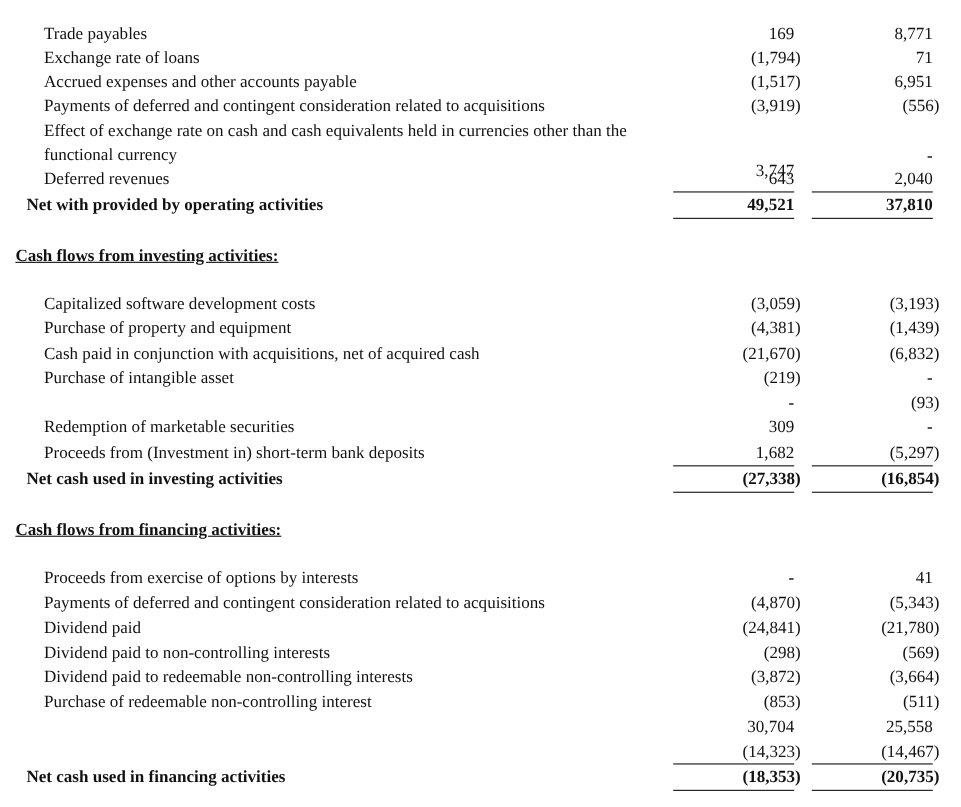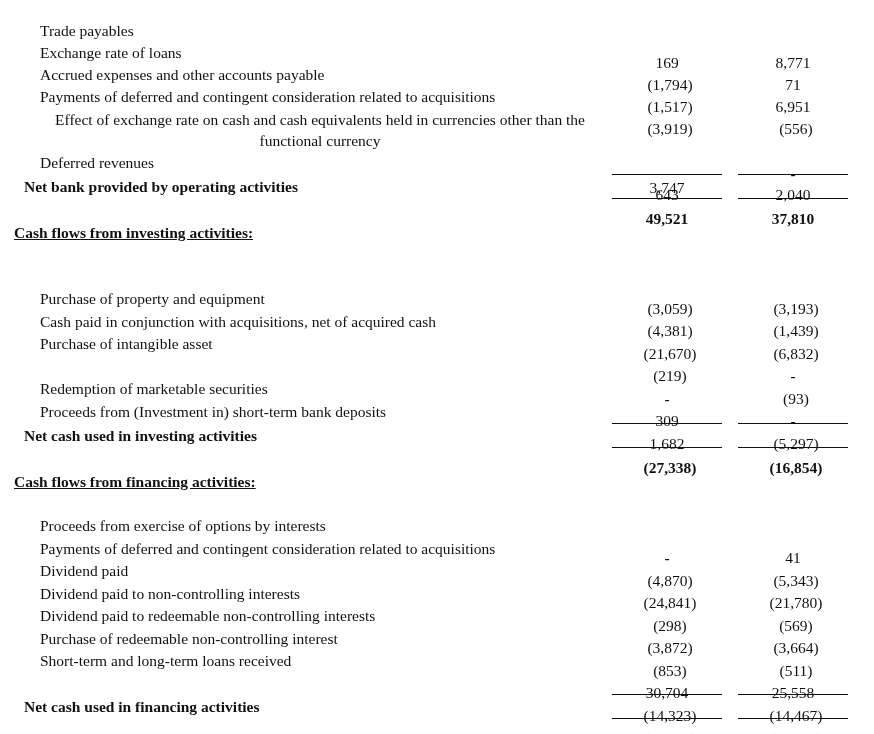--- a/index.html
+++ b/index.html
@@ -29,37 +29,35 @@
     white-space: nowrap;
   }
   .label.total {
     left: 24px;
     font-weight: bold;
   }
   .label.two-line {
     line-height: 21px;
     white-space: normal;
     width: 560px;
-    text-align: center;
   }
   .section-heading {
     position: absolute;
     left: 14px;
     font-size: 15.5px;
     font-weight: bold;
     text-decoration: underline;
     white-space: nowrap;
   }
   .val {
     position: absolute;
     top: 0;
     height: 22px;
-    text-align: center;
+    text-align: right;
     white-space: nowrap;
-    margin-top: 32px;
   }
   .c1 { left: 612px; width: 110px; }
   .c2 { left: 738px; width: 110px; }
   
   .val .num { display: inline-block; }
   .val.neg .num { margin-right: -6px; }
   .val.dash .num { font-weight: bold; }
   .val.bold { font-weight: bold; }
   .rule {
     position: absolute;
@@ -98,32 +96,33 @@
   <span class="val c2 dash" style="top:22px"><span class="num">-</span></span>
 </div>
 <div class="row" style="top:152px">
   <span class="label">Deferred revenues</span>
   <span class="val c1"><span class="num">643</span></span>
   <span class="val c2"><span class="num">2,040</span></span>
 </div>
 <div class="rule r1" style="top:174px"></div>
 <div class="rule r2" style="top:174px"></div>
 <div class="row" style="top:176px">
-  <span class="label total">Net bank provided by operating activities</span>
+  <span class="label total">Net with provided by operating activities</span>
   <span class="val c1 bold"><span class="num">49,521</span></span>
   <span class="val c2 bold"><span class="num">37,810</span></span>
 </div>
 <div class="rule r1" style="top:198px"></div>
 <div class="rule r2" style="top:198px"></div>
 
 <div class="row" style="top:222px">
   <span class="section-heading">Cash flows from investing activities:</span>
 </div>
 
 <div class="row" style="top:266px">
+  <span class="label">Capitalized software development costs</span>
   <span class="val c1 neg"><span class="num">(3,059)</span></span>
   <span class="val c2 neg"><span class="num">(3,193)</span></span>
 </div>
 <div class="row" style="top:288px">
   <span class="label">Purchase of property and equipment</span>
   <span class="val c1 neg"><span class="num">(4,381)</span></span>
   <span class="val c2 neg"><span class="num">(1,439)</span></span>
 </div>
 <div class="row" style="top:311px">
   <span class="label">Cash paid in conjunction with acquisitions, net of acquired cash</span>
@@ -187,21 +186,20 @@
   <span class="label">Dividend paid to redeemable non-controlling interests</span>
   <span class="val c1 neg"><span class="num">(3,872)</span></span>
   <span class="val c2 neg"><span class="num">(3,664)</span></span>
 </div>
 <div class="row" style="top:628px">
   <span class="label">Purchase of redeemable non-controlling interest</span>
   <span class="val c1 neg"><span class="num">(853)</span></span>
   <span class="val c2 neg"><span class="num">(511)</span></span>
 </div>
 <div class="row" style="top:650px">
-  <span class="label">Short-term and long-term loans received</span>
   <span class="val c1"><span class="num">30,704</span></span>
   <span class="val c2"><span class="num">25,558</span></span>
 </div>
 <div class="row" style="top:673px">
   <span class="val c1 neg"><span class="num">(14,323)</span></span>
   <span class="val c2 neg"><span class="num">(14,467)</span></span>
 </div>
 <div class="rule r1" style="top:694px"></div>
 <div class="rule r2" style="top:694px"></div>
 <div class="row" style="top:696px">

